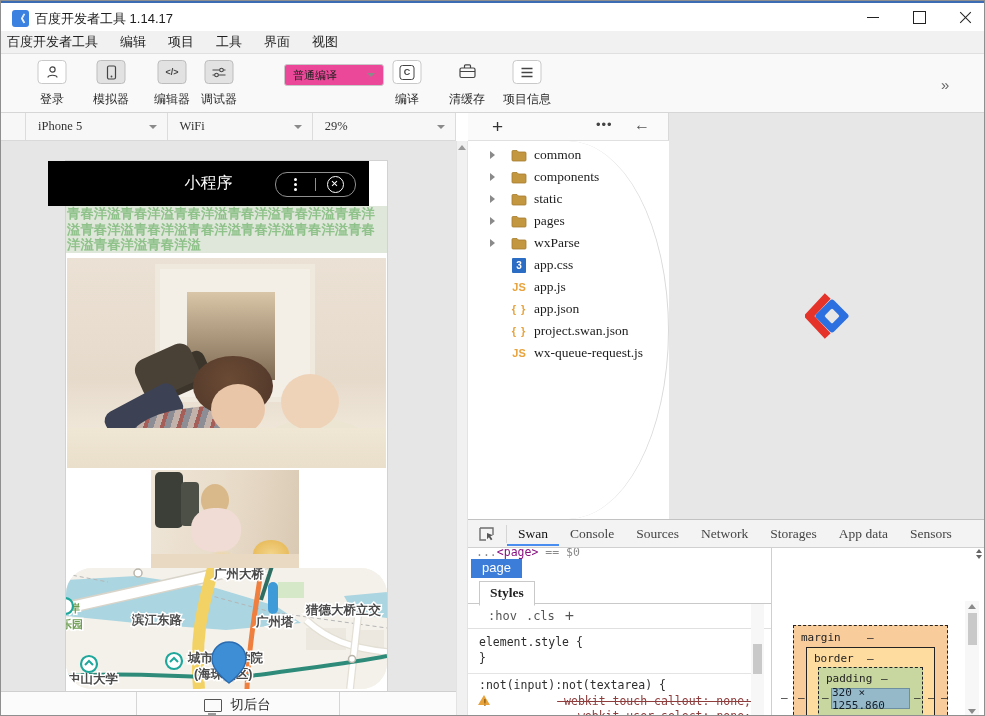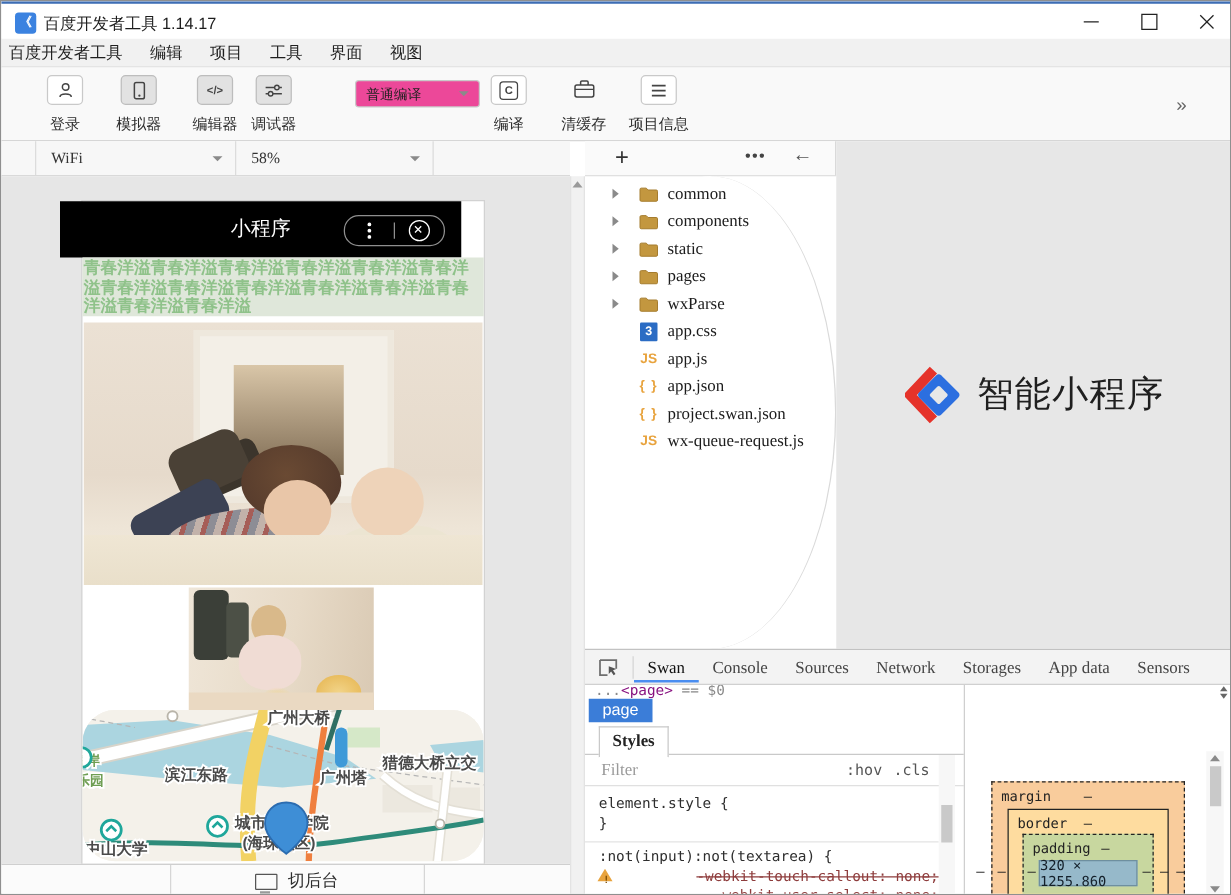--- a/index.html
+++ b/index.html
@@ -265,26 +265,30 @@
             <line x1="1" y1="9.5" x2="12" y2="9.5" stroke="#444" stroke-width="1.3"></line>
           </svg>
       </div>
       <div class="tb-label">项目信息</div>
     </div>
     <div class="abs more-chevrons" style="left:940px;top:22px;">»</div>
   </div>
 
   <div class="abs devicebar">
     <div class="seg seg0"></div>
+    <div class="seg seg1 serif">
+      <span>iPhone 5</span>
+      <span class="chev-down"></span>
+    </div>
     <div class="seg seg2 serif">
       <span>WiFi</span>
       <span class="chev-down"></span>
     </div>
     <div class="seg seg3 serif">
-      <span>58%</span>
+      <span>29%</span>
       <span class="chev-down"></span>
     </div>
   </div>
 
   <div class="abs simarea"></div>
   <div class="abs phone"></div>
   <div class="abs ph-header">
     <div class="ph-title">小程序</div>
     <div class="capsule">
       <span class="cap-dots">
@@ -471,21 +475,20 @@
   </div>
 
   <div class="abs brandarea">
     <svg width="46" height="46" viewBox="0 0 46 46">
       <path d="M20,6 L4,23 L20,40" fill="none" stroke="#e5332a" stroke-width="8" stroke-linecap="square"></path>
       <g transform="translate(27,23) rotate(45)">
         <rect x="-12.5" y="-12.5" width="25" height="25" rx="3" fill="#2c6fe0"></rect>
         <rect x="-5.5" y="-5.5" width="11" height="11" rx="1.5" fill="#e7e7e7"></rect>
       </g>
     </svg>
-    <span class="brand-text">智能小程序</span>
   </div>
 
   <div class="abs dt"></div>
   <div class="abs dt-tabs">
     <div class="inspect-wrap">
       <svg width="16" height="15" viewBox="0 0 16 15">
         <path d="M1,1 h13 v7 M1,1 v12 h6" fill="none" stroke="#6e6e6e" stroke-width="1.4"></path>
         <path d="M8,6 l6,2.2 -2.6,1 2,3 -1.5,1 -2,-3 -1.9,2 z" fill="#555"></path>
       </svg>
     </div>
@@ -508,21 +511,20 @@
       <span class="u"></span>
       <span class="d"></span>
     </div>
   <div class="abs page-badge">page</div>
 
   <div class="abs styles-bar">
     <span class="styles-tab">Styles</span>
   </div>
 
   <div class="abs filter-row">
-    <input class="filter-input" placeholder="Filter" style="">
     <span class="pseudo">:hov</span>
     <span class="pseudo">.cls</span>
     <span class="plus-btn">+</span>
   </div>
 
   <div class="abs rules">
     <div class="rule-pad">
       <div>element.style {</div>
       <div>}</div>
     </div>

